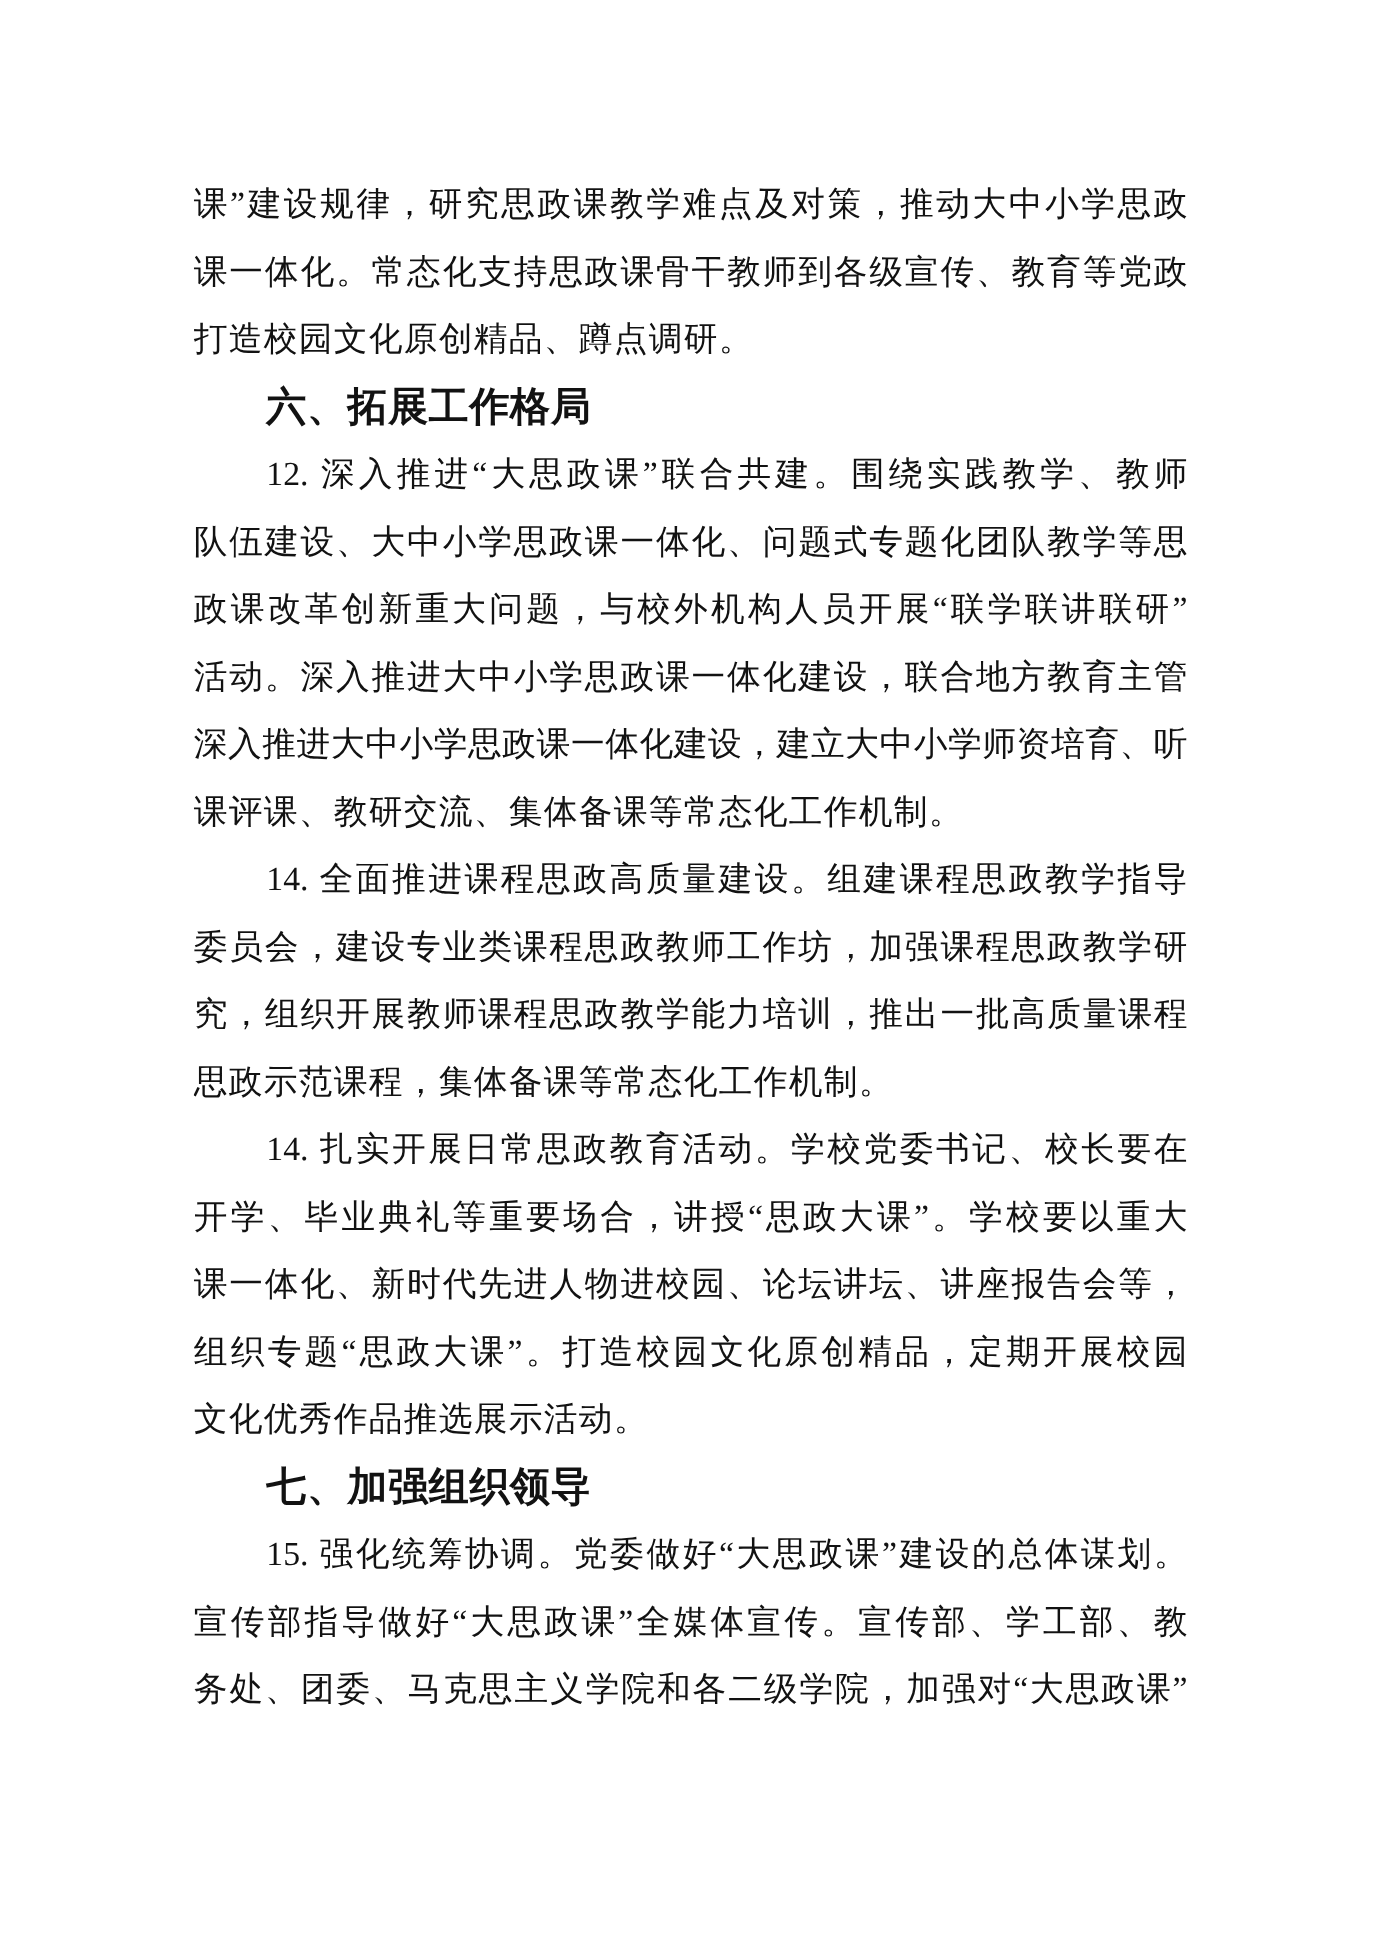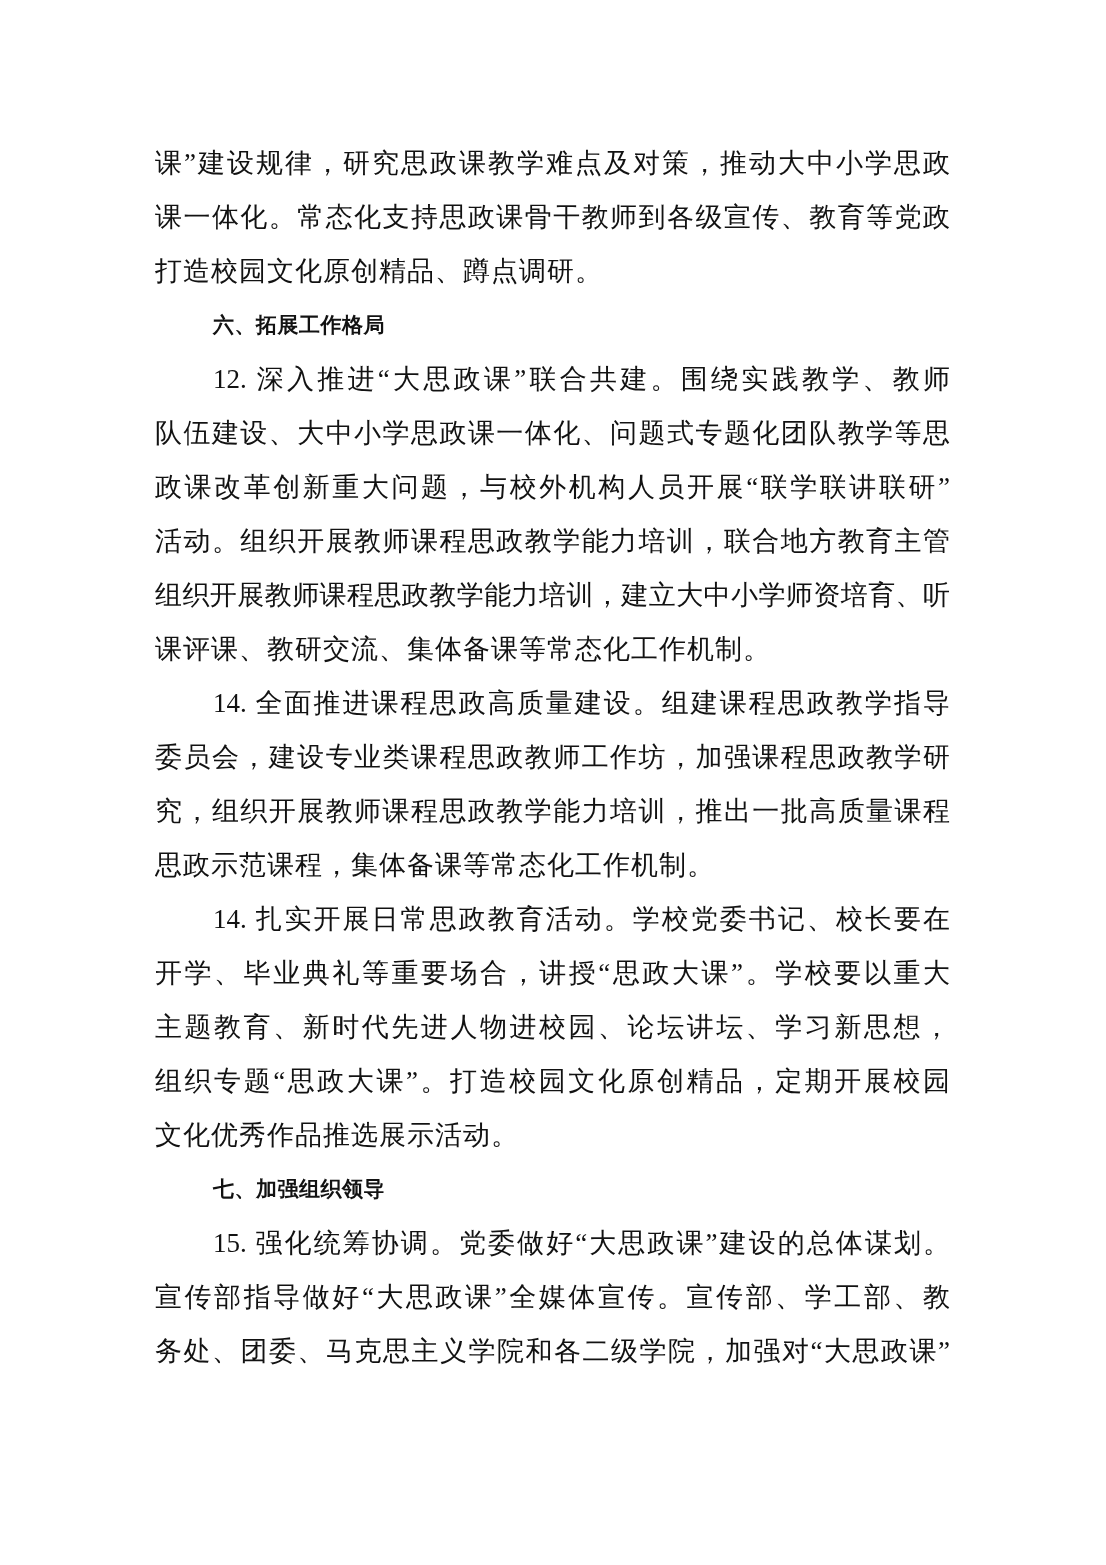--- a/index.html
+++ b/index.html
@@ -33,48 +33,48 @@
   .line.first {
     padding-left: 58px;
   }
   .line.last {
     text-align: left;
     text-align-last: left;
     letter-spacing: 1px;
   }
   .line.heading {
     font-weight: bold;
-    font-size: 21px;
+    font-size: 32px;
     text-align: center;
     text-align-last: left;
     letter-spacing: 0.5px;
   }
 </style>
 </head>
 <body>
 
 <div class="page" style="--page-bg: #ffffff; --text-color: #121212;">
   <div class="content">
       <div class="line">课”建设规律，研究思政课教学难点及对策，推动大中小学思政</div>
       <div class="line">课一体化。常态化支持思政课骨干教师到各级宣传、教育等党政</div>
       <div class="line last">打造校园文化原创精品、蹲点调研。</div>
       <div class="line heading first last">六、拓展工作格局</div>
       <div class="line first">12. 深入推进“大思政课”联合共建。围绕实践教学、教师</div>
       <div class="line">队伍建设、大中小学思政课一体化、问题式专题化团队教学等思</div>
       <div class="line">政课改革创新重大问题，与校外机构人员开展“联学联讲联研”</div>
-      <div class="line">活动。组织开展教师课程思政教学能力培训，联合地方教育主管</div>
-      <div class="line">组织开展教师课程思政教学能力培训，建立大中小学师资培育、听</div>
+      <div class="line">活动。深入推进大中小学思政课一体化建设，联合地方教育主管</div>
+      <div class="line">深入推进大中小学思政课一体化建设，建立大中小学师资培育、听</div>
       <div class="line last">课评课、教研交流、集体备课等常态化工作机制。</div>
       <div class="line first">14. 全面推进课程思政高质量建设。组建课程思政教学指导</div>
       <div class="line">委员会，建设专业类课程思政教师工作坊，加强课程思政教学研</div>
       <div class="line">究，组织开展教师课程思政教学能力培训，推出一批高质量课程</div>
       <div class="line last">思政示范课程，集体备课等常态化工作机制。</div>
       <div class="line first">14. 扎实开展日常思政教育活动。学校党委书记、校长要在</div>
       <div class="line">开学、毕业典礼等重要场合，讲授“思政大课”。学校要以重大</div>
-      <div class="line">主题教育、新时代先进人物进校园、论坛讲坛、学习新思想，</div>
+      <div class="line">课一体化、新时代先进人物进校园、论坛讲坛、讲座报告会等，</div>
       <div class="line">组织专题“思政大课”。打造校园文化原创精品，定期开展校园</div>
       <div class="line last">文化优秀作品推选展示活动。</div>
       <div class="line heading first last">七、加强组织领导</div>
       <div class="line first">15. 强化统筹协调。党委做好“大思政课”建设的总体谋划。</div>
       <div class="line">宣传部指导做好“大思政课”全媒体宣传。宣传部、学工部、教</div>
       <div class="line">务处、团委、马克思主义学院和各二级学院，加强对“大思政课”</div>
     </div>
 </div>
 
 </body></html>

